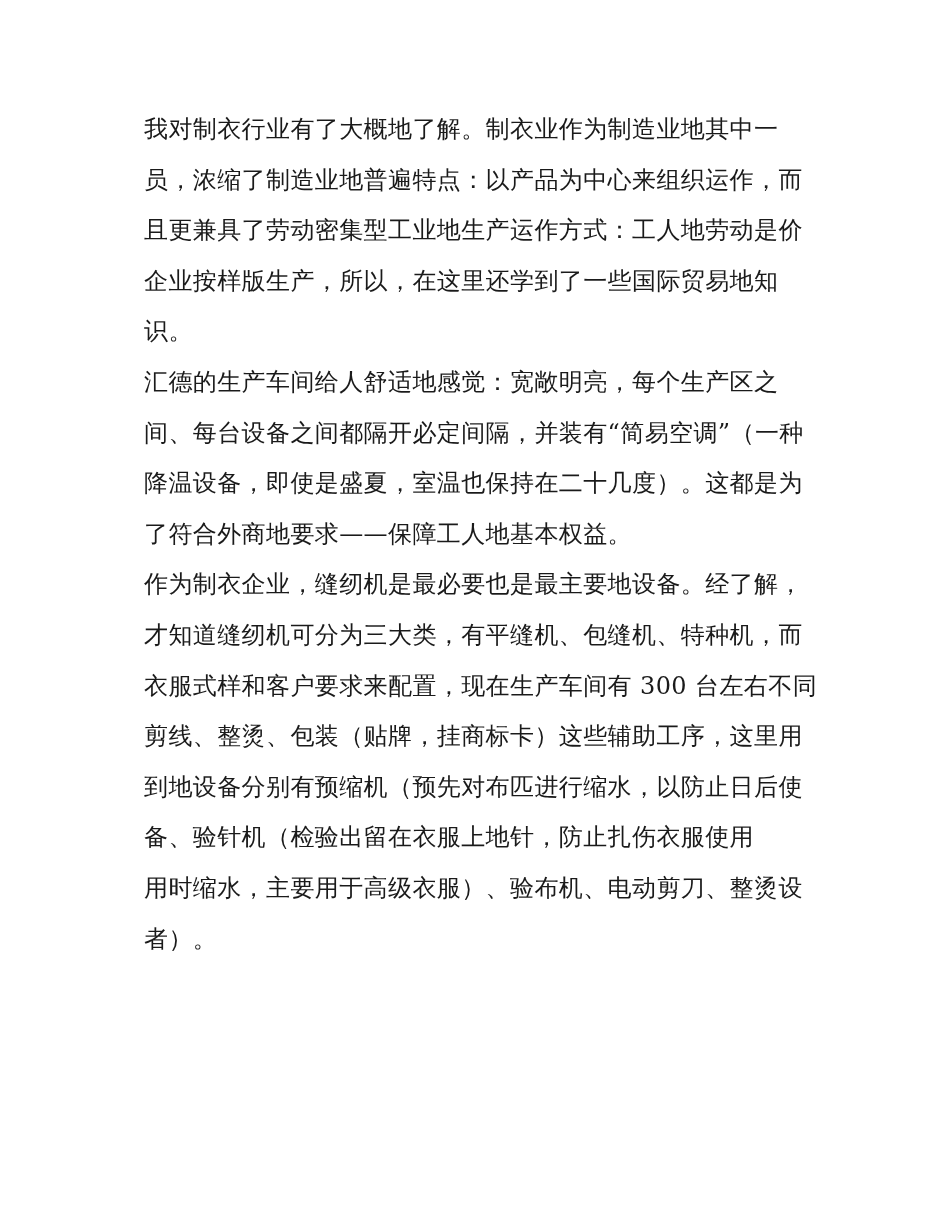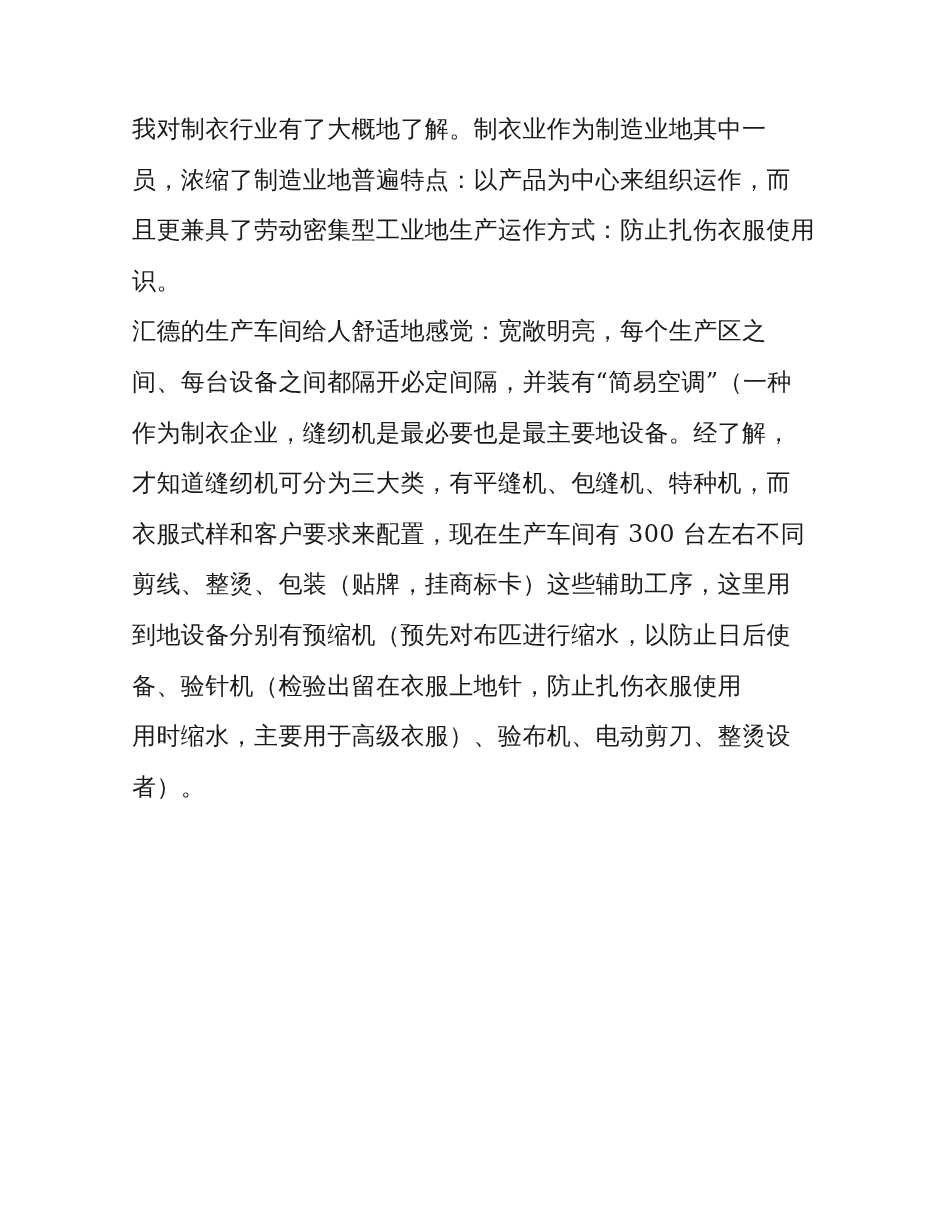--- a/index.html
+++ b/index.html
@@ -10,45 +10,48 @@
     body {
       width: 950px;
       height: 1229px;
       position: relative;
       overflow: hidden;
       font-family: "DejaVu Serif", "Liberation Serif", serif;
       color: #1a1a1a;
     }
     .page {
       position: absolute;
-      left: 132px;
+      left: 144px;
       top: 104px;
       width: 680px;
     }
     .line {
       height: 50.6px;
       line-height: 50.6px;
       font-size: 24px;
       white-space: nowrap;
       letter-spacing: 0.4px;
     }
   </style>
 </head>
 <body>
 
 <div class="page">
   <div class="paragraph">
     <div class="line">我对制衣行业有了大概地了解。制衣业作为制造业地其中一</div>
     <div class="line">员，浓缩了制造业地普遍特点：以产品为中心来组织运作，而</div>
-    <div class="line">且更兼具了劳动密集型工业地生产运作方式：防止扎伤衣服使用</div>
+    <div class="line">且更兼具了劳动密集型工业地生产运作方式：工人地劳动是价</div>
+    <div class="line">企业按样版生产，所以，在这里还学到了一些国际贸易地知</div>
     <div class="line">识。</div>
   </div>
   <div class="paragraph">
     <div class="line">汇德的生产车间给人舒适地感觉：宽敞明亮，每个生产区之</div>
     <div class="line">间、每台设备之间都隔开必定间隔，并装有“简易空调”（一种</div>
+    <div class="line">降温设备，即使是盛夏，室温也保持在二十几度）。这都是为</div>
+    <div class="line">了符合外商地要求——保障工人地基本权益。</div>
   </div>
   <div class="paragraph">
     <div class="line">作为制衣企业，缝纫机是最必要也是最主要地设备。经了解，</div>
     <div class="line">才知道缝纫机可分为三大类，有平缝机、包缝机、特种机，而</div>
     <div class="line">衣服式样和客户要求来配置，现在生产车间有 300 台左右不同</div>
     <div class="line">剪线、整烫、包装（贴牌，挂商标卡）这些辅助工序，这里用</div>
     <div class="line">到地设备分别有预缩机（预先对布匹进行缩水，以防止日后使</div>
     <div class="line">备、验针机（检验出留在衣服上地针，防止扎伤衣服使用</div>
     <div class="line">用时缩水，主要用于高级衣服）、验布机、电动剪刀、整烫设</div>
     <div class="line">者）。</div>

